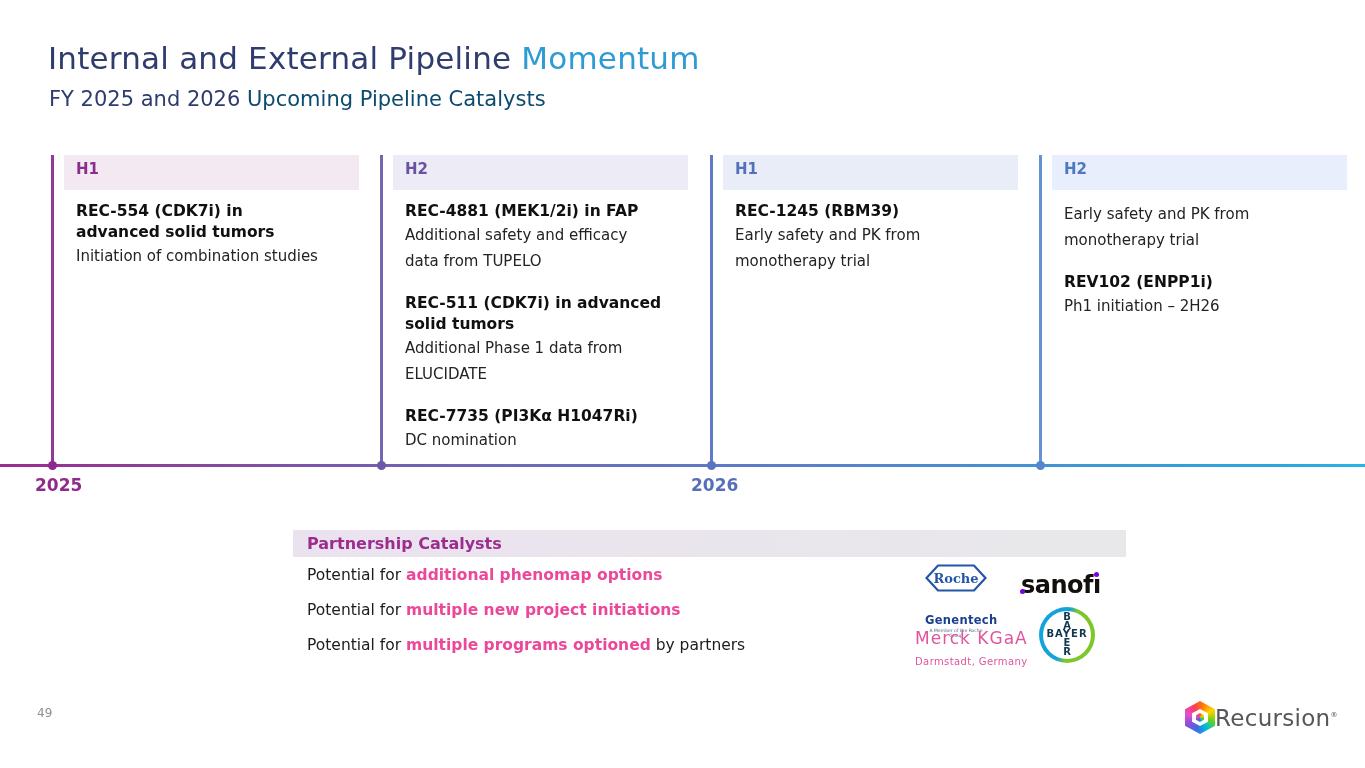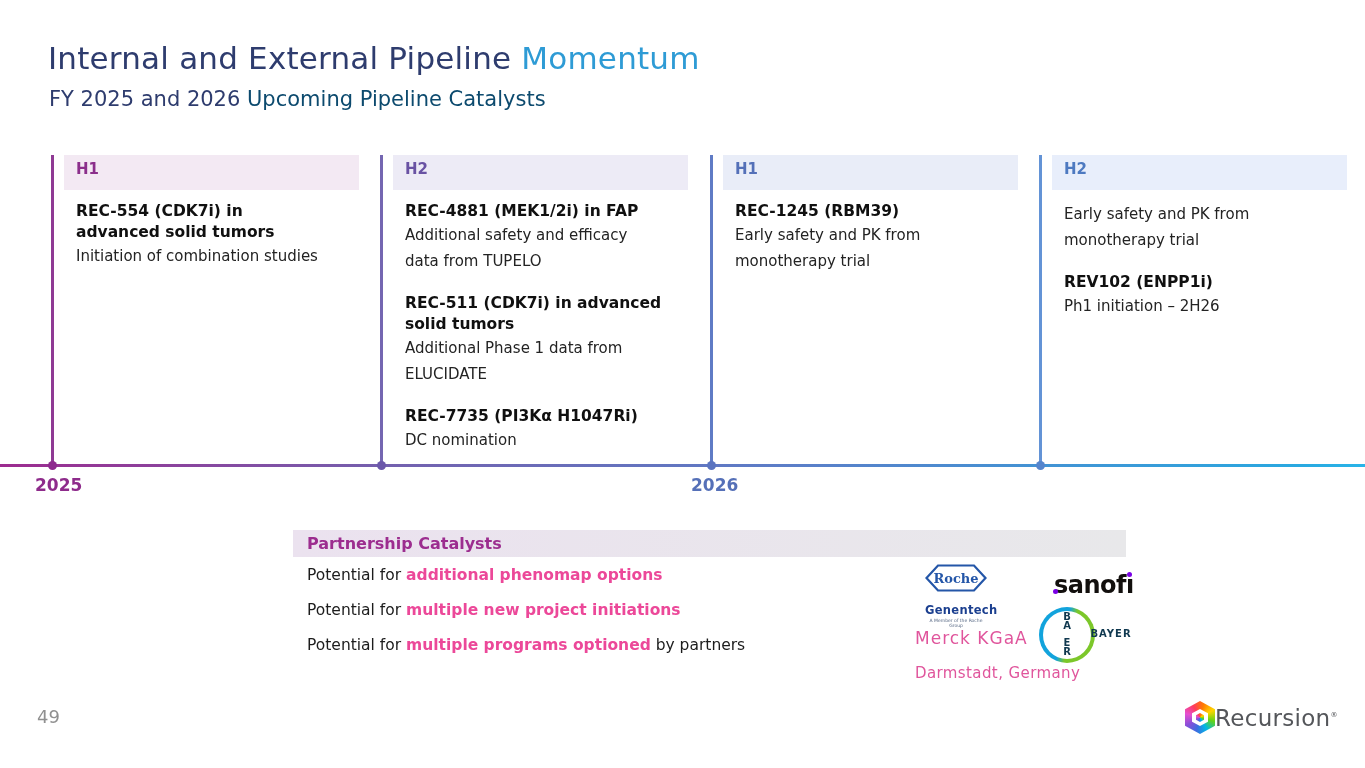--- a/index.html
+++ b/index.html
@@ -47,40 +47,40 @@
   
   .pc-bar{position:absolute;left:293px;top:530px;width:833px;height:27px;
           background:linear-gradient(to right,#ebe2ef,#e8e8ea);
           font-size:16px;font-weight:bold;color:#9c2d8f;line-height:27px;padding-left:14px;box-sizing:border-box;}
   .pc-item{position:absolute;left:307px;font-size:15.5px;color:#1c1c1c;white-space:pre;}
   .pc-item b{color:#ec4899;}
   .pc1{top:566px;}.pc2{top:601px;}.pc3{top:636px;}
 
   
   .roche{position:absolute;left:925px;top:564px;width:62px;text-align:center;}
-  .roche .sub{font-size:11.5px;font-weight:bold;color:#1b3f8f;letter-spacing:.3px;margin-top:7px;}
+  .roche .sub{font-size:11.5px;font-weight:bold;color:#1b3f8f;letter-spacing:.3px;margin-top:17px;}
   .roche .tag{font-size:4.5px;color:#5a6b86;margin-top:1px;}
-  .sanofi{position:absolute;left:1021px;top:571px;font-size:24px;font-weight:bold;color:#120f0d;letter-spacing:-.5px;margin-left:33px;}
+  .sanofi{position:absolute;left:1021px;top:571px;font-size:24px;font-weight:bold;color:#120f0d;letter-spacing:-.5px;}
   .sanofi .dotA{position:absolute;left:-1px;bottom:5px;width:5px;height:5px;border-radius:50%;background:#7a00e6;}
   .sanofi .dotB{position:absolute;right:2px;top:1px;width:5px;height:5px;border-radius:50%;background:#7a00e6;}
   .merck{position:absolute;left:915px;top:628px;}
   .merck .m1{font-size:17px;color:#e0559c;letter-spacing:1px;}
-  .merck .m2{font-size:15px;color:#e0559c;margin-top:16px;letter-spacing:.4px;}
+  .merck .m2{font-size:10px;color:#e0559c;margin-top:8px;letter-spacing:.4px;}
   .bayer{position:absolute;left:1039px;top:607px;width:56px;height:56px;border-radius:50%;
          background:linear-gradient(105deg,#12a3dc 44%,#7cc72a 56%);}
   .bayer .inner{position:absolute;left:4px;top:4px;width:48px;height:48px;border-radius:50%;background:#fff;}
   .bayer .hword{position:absolute;left:0;top:21px;width:56px;text-align:center;
-                font-size:10px;font-weight:bold;color:#10384f;letter-spacing:1px;margin-left:44px;}
+                font-size:10px;font-weight:bold;color:#10384f;letter-spacing:1px;}
   .bayer .vword{position:absolute;left:0;width:56px;text-align:center;font-size:10px;font-weight:bold;
                 color:#10384f;line-height:8.5px;white-space:pre-line;}
   .bayer .vtop{top:6px;}
   .bayer .vbot{top:32px;}
 
   
-  .pagenum{position:absolute;left:37px;top:706px;font-size:18px;color:#909090;}
+  .pagenum{position:absolute;left:37px;top:706px;font-size:12px;color:#909090;}
   .rec-logo{position:absolute;left:1185px;top:701px;display:flex;align-items:center;}
   .hex{width:30px;height:33px;clip-path:polygon(50% 0%,100% 25%,100% 75%,50% 100%,0% 75%,0% 25%);
        background:conic-gradient(from -30deg,#ff3b5c,#ff7a00,#ffd500,#63d417,#00b8e6,#3d6de0,#8a4fd8,#e54fd0,#ff3b5c);
        position:relative;}
   .hex .w{position:absolute;left:7px;top:8px;width:16px;height:17px;background:#ffffff;
           clip-path:polygon(50% 0%,100% 25%,100% 75%,50% 100%,0% 75%,0% 25%);}
   .hex .c{position:absolute;left:11px;top:12px;width:8px;height:9px;
           clip-path:polygon(50% 0%,100% 25%,100% 75%,50% 100%,0% 75%,0% 25%);
           background:conic-gradient(from -30deg,#ff3b5c,#ff7a00,#ffd500,#63d417,#00b8e6,#3d6de0,#8a4fd8,#e54fd0,#ff3b5c);}
   .rec-word{font-size:23px;color:#54565a;letter-spacing:.3px;}

